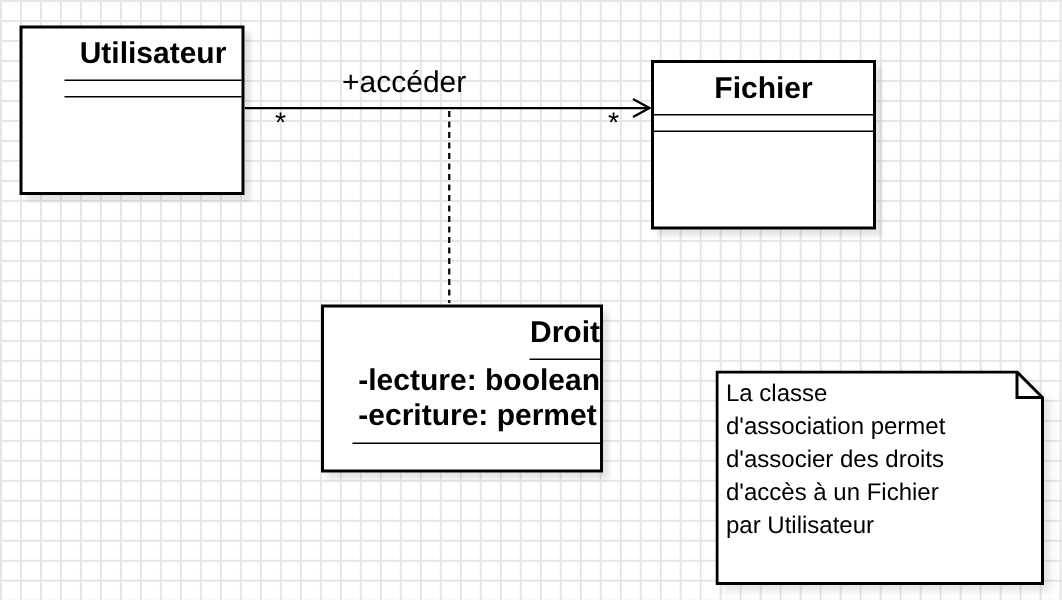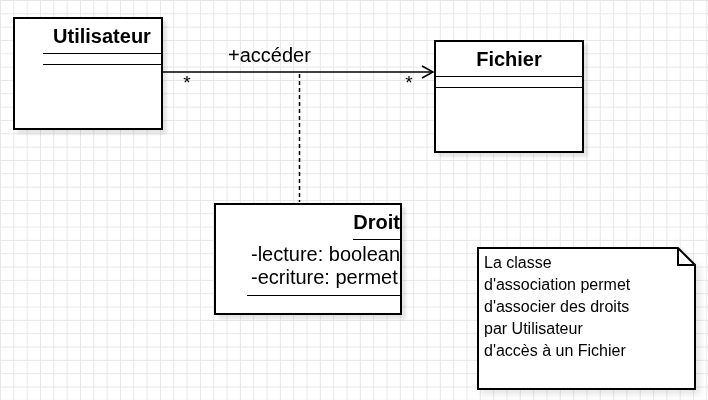--- a/index.html
+++ b/index.html
@@ -39,20 +39,21 @@
     align-items: center;
     justify-content: center;
     height: 35px;
     flex: 0 0 auto;
   }
   .cls-attrs {
     box-sizing: border-box;
     border-bottom: 1.5px solid #000000;
     flex: 0 0 auto;
     overflow: hidden;
+    font-weight: bold;
   }
   .cls-methods { flex: 1 1 auto; }
 
   #cls-utilisateur { left: 13px;  top: 17px;  width: 150px; height: 113px; padding-left: 28px; }
   #cls-fichier     { left: 434px; top: 16px;  width: 150px; height: 113px; margin-top: 24px; }
   #cls-droit       { left: 214px; top: 203px; width: 188px; height: 112px; align-items: flex-end; }
 
   #cls-utilisateur .cls-attrs, #cls-fichier .cls-attrs { height: 11px; }
   #cls-droit .cls-attrs {
     height: 56px;
@@ -132,18 +133,18 @@
 
   <div class="note">
     <svg class="note-shape" width="219" height="143" viewBox="0 0 219 143" xmlns="http://www.w3.org/2000/svg">
       <path d="M1,1 L201,1 L218,18 L218,142 L1,142 Z" fill="#ffffff" stroke="#000000" stroke-width="2"></path>
       <path d="M201,1 L201,18 L218,18" fill="none" stroke="#000000" stroke-width="2"></path>
     </svg>
     <div class="note-text">
       <div>La classe</div>
       <div>d'association permet</div>
       <div>d'associer des droits</div>
+      <div>d'accès à un Fichier</div>
       <div>par Utilisateur</div>
-      <div>d'accès à un Fichier</div>
     </div>
   </div>
 
 </div>
 
 </body></html>

